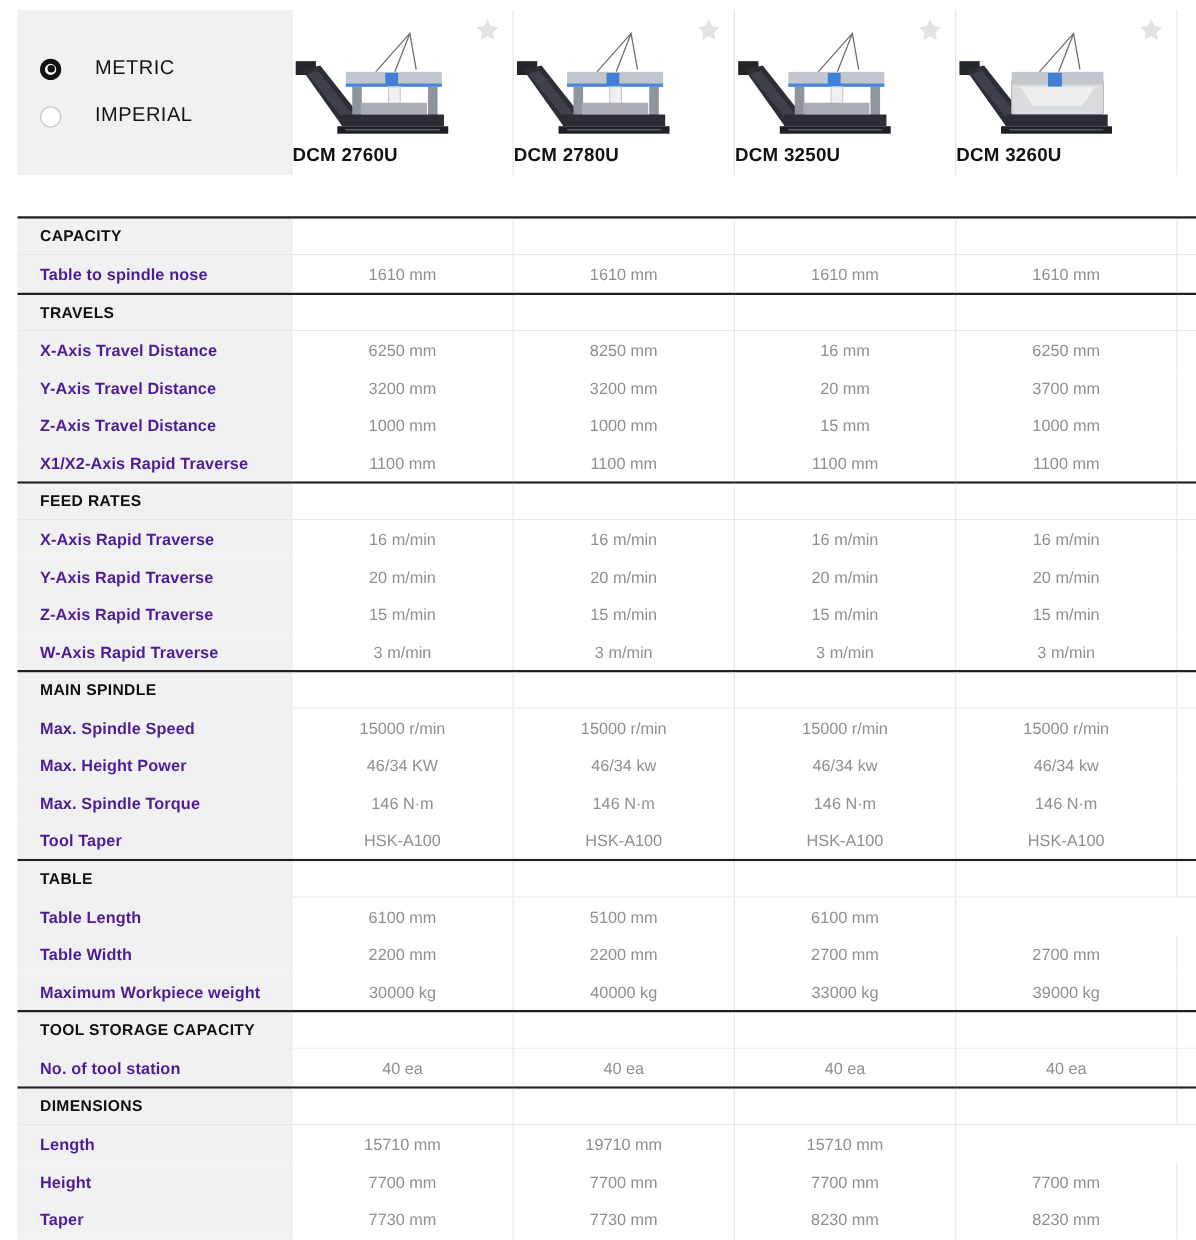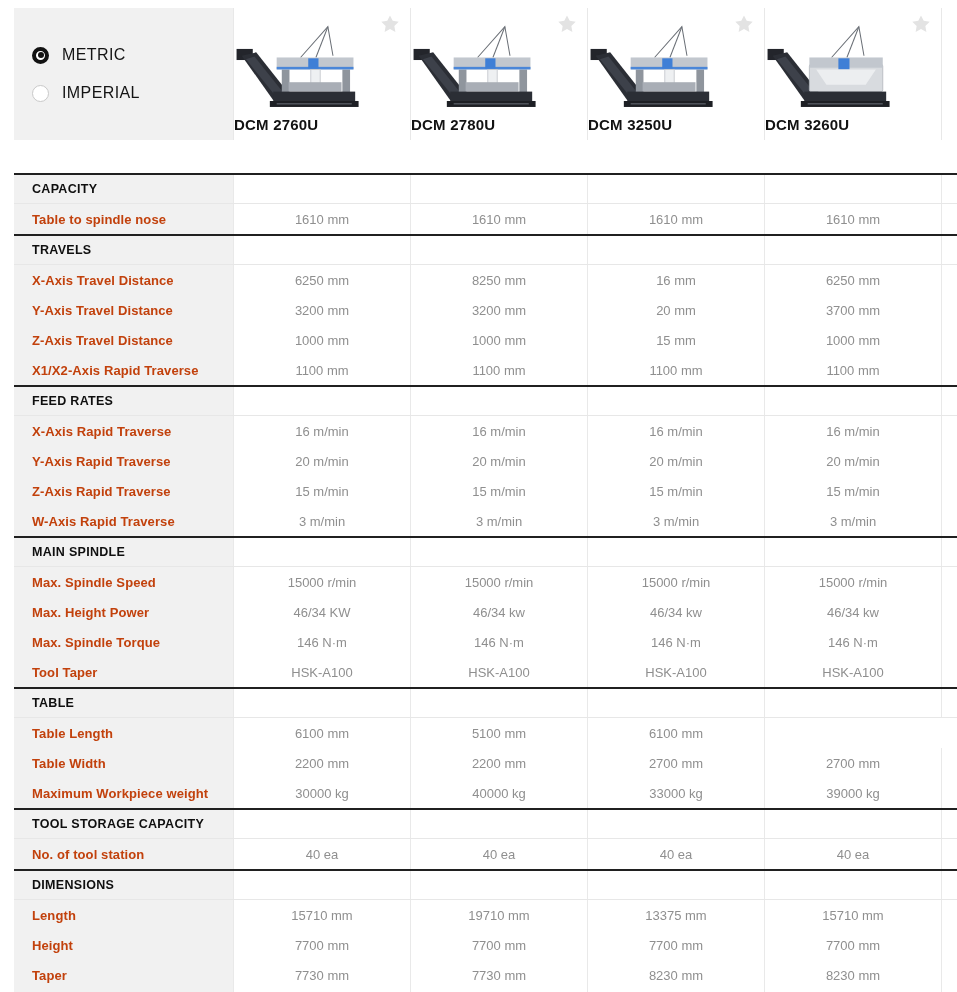--- a/index.html
+++ b/index.html
@@ -2,41 +2,41 @@
 <html><head>
 <meta charset="utf-8">
 <style>
   html,body{margin:0;padding:0;background:#ffffff;}
   body{width:957px;height:992px;position:relative;font-family:"Liberation Sans",sans-serif;-webkit-font-smoothing:antialiased;}
   .wrap{position:absolute;left:14px;top:8px;width:943px;}
 
   
   .header-row{display:grid;grid-template-columns:219px 177px 177px 177px 177px 1fr;height:132px;}
   .units-cell{background:#f1f1f1;display:flex;flex-direction:column;justify-content:center;gap:20px;padding-left:18px;box-sizing:border-box;}
-  .radio-option{display:flex;align-items:center;gap:13px;cursor:pointer;}
+  .radio-option{display:flex;align-items:center;gap:27px;cursor:pointer;}
   .radio{width:17px;height:17px;border-radius:50%;box-sizing:border-box;position:relative;background:#fff;flex:0 0 auto;}
   .radio.on{border:4px solid #121212;}
   .radio.on::after{content:"";position:absolute;inset:1.5px;border-radius:50%;background:#121212;}
   .radio.off{border:1px solid #c9c9c9;}
   .radio-label{font-size:16px;font-weight:400;color:#141414;letter-spacing:.4px;}
   .product-cell{position:relative;background:#fff;border-left:1px solid #e8e8e8;display:flex;flex-direction:column;align-items:flex-start;justify-content:flex-end;padding-bottom:7px;box-sizing:border-box;}
   .product-cell .star{position:absolute;top:5px;right:9px;width:22px;height:22px;}
   .machine{width:128px;height:98px;display:flex;align-items:flex-end;justify-content:center;}
   .model{font-size:15px;font-weight:700;color:#121212;margin-top:2px;letter-spacing:.2px;}
   .stub-cell{background:#fff;border-left:1px solid #e8e8e8;}
 
   
   .spec-table{border-bottom:2px solid #202020;margin-top:33px;}
   .section{border-top:2px solid #202020;}
   .srow{display:grid;grid-template-columns:219px 177px 177px 177px 177px 1fr;}
   .section-header{height:28px;border-bottom:1px solid #e7e7e7;}
   .data-row{height:30px;}
   .lcell{background:#f1f1f1;padding-left:18px;display:flex;align-items:center;box-sizing:border-box;}
   .section-title{font-size:12.5px;font-weight:700;color:#0f0f0f;letter-spacing:.3px;}
-  .row-label{font-size:13px;font-weight:700;color:#c2410c;letter-spacing:.1px;}
+  .row-label{font-size:13px;font-weight:700;color:#4c1d95;letter-spacing:.1px;}
   .vcell{display:flex;align-items:center;justify-content:center;font-size:13px;color:#8f8f8f;background:#fff;border-left:1px solid #e9e9e9;}
   .hcell{background:#fff;border-left:1px solid #e9e9e9;}
   .stub{background:#fff;border-left:1px solid #e9e9e9;}
 </style>
 </head>
 <body>
 
 <div class="wrap">
 
   <div class="header-row">
@@ -365,21 +365,20 @@
           <div class="hcell"></div>
           <div class="hcell"></div>
           <div class="hcell"></div>
           <div class="hcell"></div>
           <div class="stub"></div>
         </div>
         <div class="srow data-row">
           <div class="lcell row-label">Length</div>
           <div class="vcell">15710 mm</div>
           <div class="vcell">19710 mm</div>
-          <div class="vcell">13375 mm</div>
           <div class="vcell">15710 mm</div>
           <div class="stub"></div>
         </div>
         <div class="srow data-row">
           <div class="lcell row-label">Height</div>
           <div class="vcell">7700 mm</div>
           <div class="vcell">7700 mm</div>
           <div class="vcell">7700 mm</div>
           <div class="vcell">7700 mm</div>
           <div class="stub"></div>

